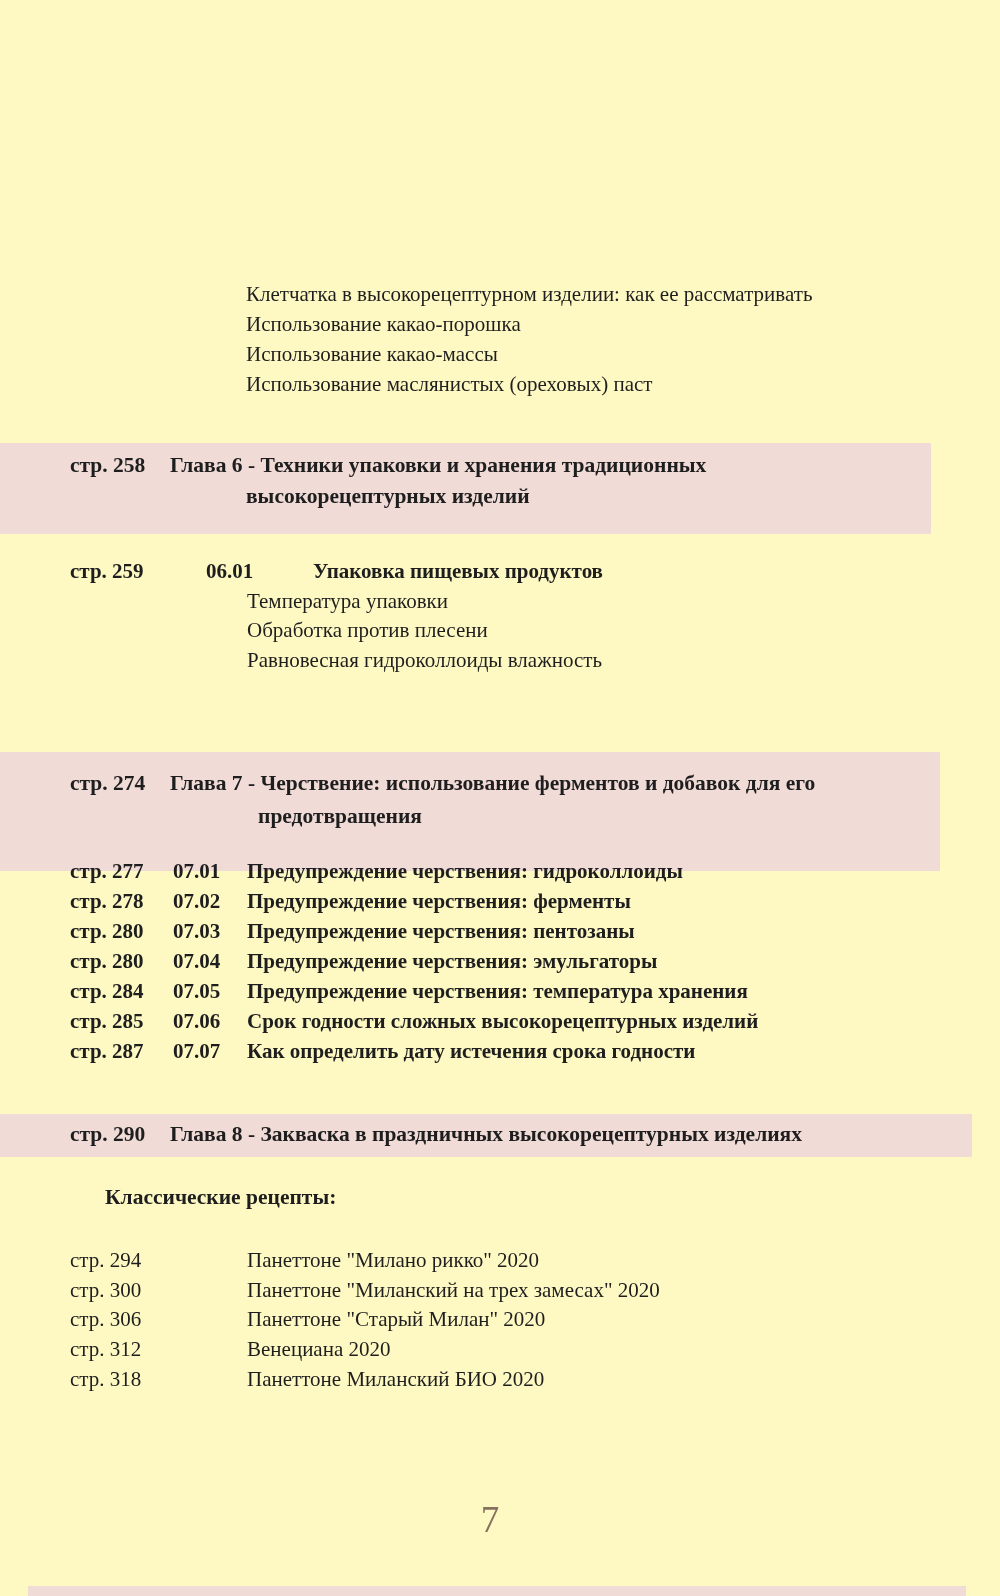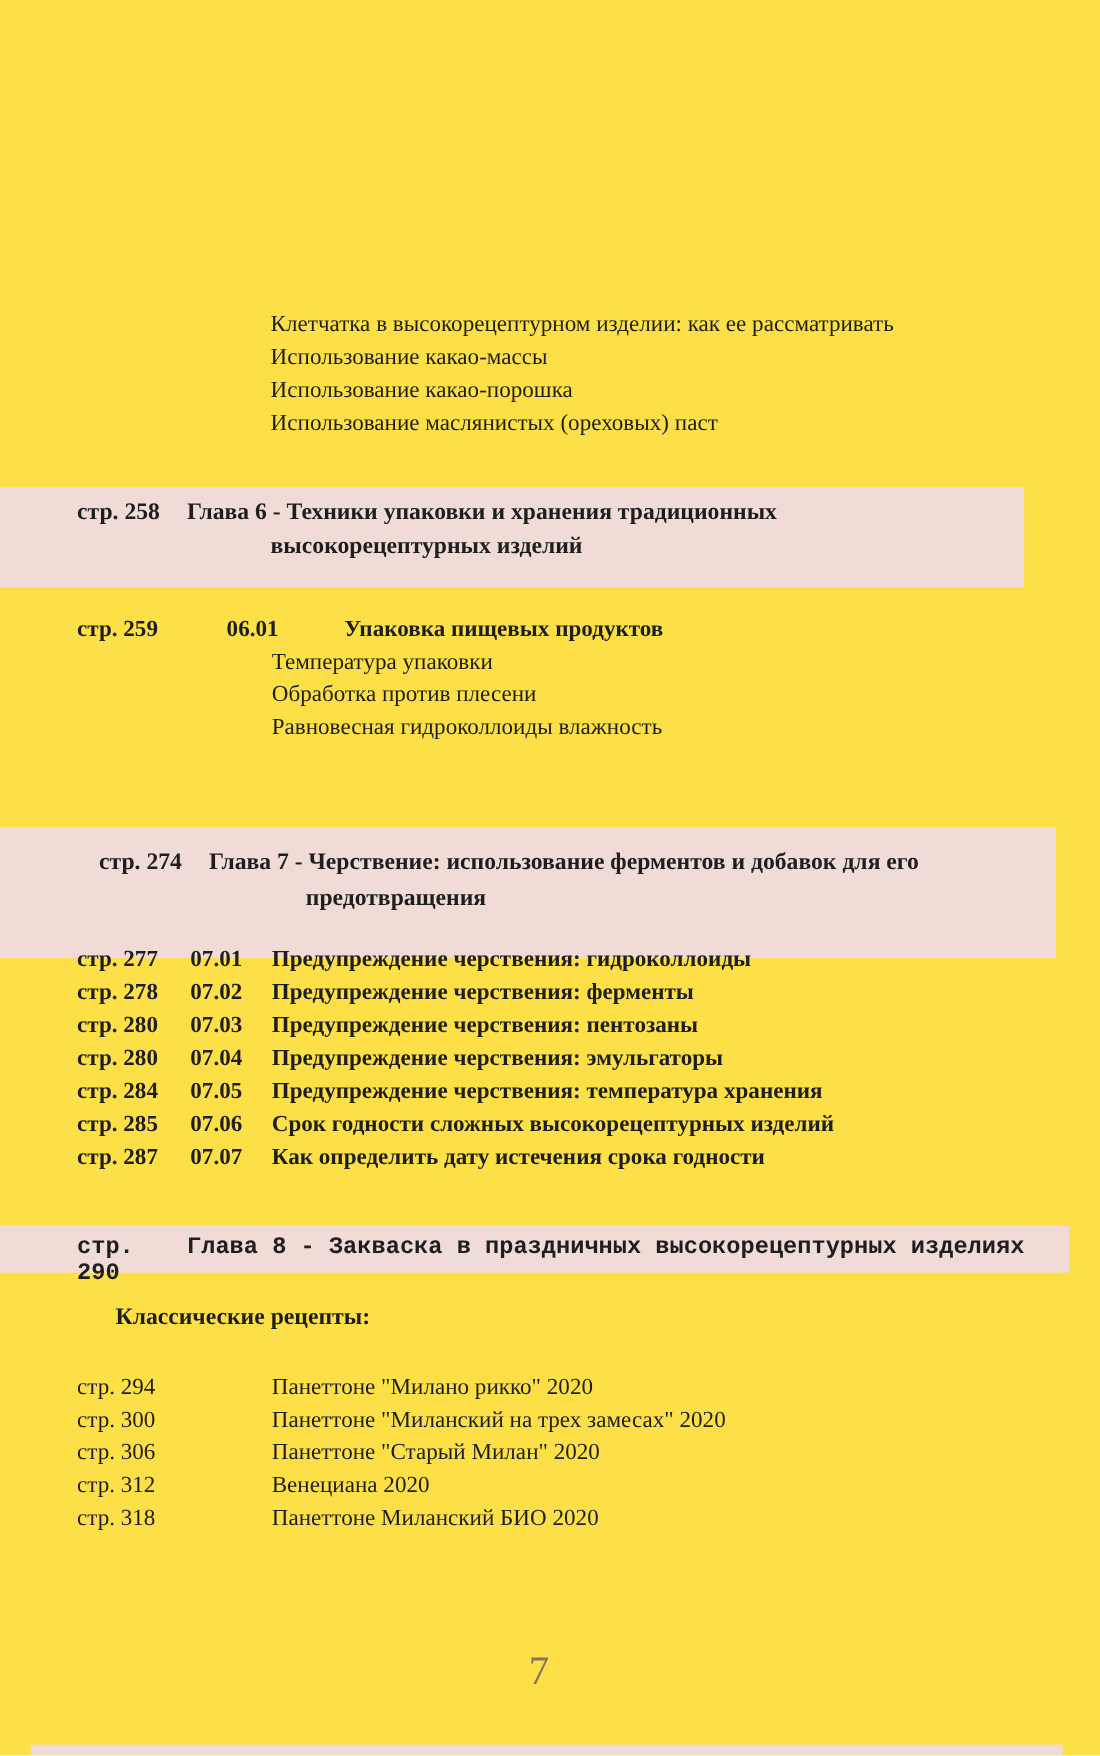--- a/index.html
+++ b/index.html
@@ -1,30 +1,30 @@
 <!DOCTYPE html>
 <html><head>
 <meta charset="utf-8">
 <style>
   html,body{margin:0;padding:0;background:#ffffff;}
   .page{
-    position:relative;width:1000px;height:1596px;background:#fde047;overflow:hidden;
+    position:relative;width:1000px;height:1596px;background:#fef9c3;overflow:hidden;
     font-family:"Liberation Serif","DejaVu Serif",serif;color:#1e1e1e;
   }
   
   .intro{position:absolute;left:246px;top:279px;font-size:21px;line-height:30px;}
   
   .bar{position:absolute;left:0;background:#f0dbd7;margin-top:12px;}
   .bar1{top:431px;width:931px;height:91px;}
-  .bar2{top:740px;width:940px;height:119px;padding-left:20px;}
+  .bar2{top:740px;width:940px;height:119px;}
   .bar3{top:1102px;width:972px;height:43px;}
   .bar .line1{display:flex;font-weight:bold;font-size:21.5px;line-height:24px;}
   .bar1 .line1{padding:10px 0 0 70px;}
   .bar2 .line1{padding:19px 0 0 70px;}
-  .bar3 .line1{padding:8px 0 0 70px;font-family:Liberation Mono, monospace;}
+  .bar3 .line1{padding:8px 0 0 70px;}
   .chap-page{flex:none;width:100px;}
   .bar .line2{font-weight:bold;font-size:21.5px;line-height:24px;}
   .bar1 .line2{margin-top:7px;padding-left:246px;}
   .bar2 .line2{margin-top:9px;padding-left:258px;}
   
   .sec06{position:absolute;left:70px;top:557px;font-size:21px;line-height:29.6px;}
   .sec06 .row1{display:flex;font-weight:bold;gap:33px;}
   .col-page{flex:none;width:103px;}
   .col-num{flex:none;width:74px;}
   .sec06 .sub{padding-left:177px;font-weight:normal;}
@@ -41,22 +41,22 @@
     font-size:37px;line-height:40px;color:#87715f;}
   .bottom-strip{position:absolute;left:28px;top:1586px;width:938px;height:10px;background:#f0dbd7;}
 </style>
 </head>
 <body>
 
 <div class="page">
 
   <div class="intro" id="intro">
       <div class="line">Клетчатка в высокорецептурном изделии: как ее рассматривать</div>
+      <div class="line">Использование какао-порошка</div>
       <div class="line">Использование какао-массы</div>
-      <div class="line">Использование какао-порошка</div>
       <div class="line">Использование маслянистых (ореховых) паст</div>
     </div>
 
   <div class="bar bar1">
     <div class="line1">
       <span class="chap-page">стр. 258</span>
       <span>Глава 6 - Техники упаковки и хранения традиционных</span>
     </div>
     <div class="line2">высокорецептурных изделий</div>
   </div>

